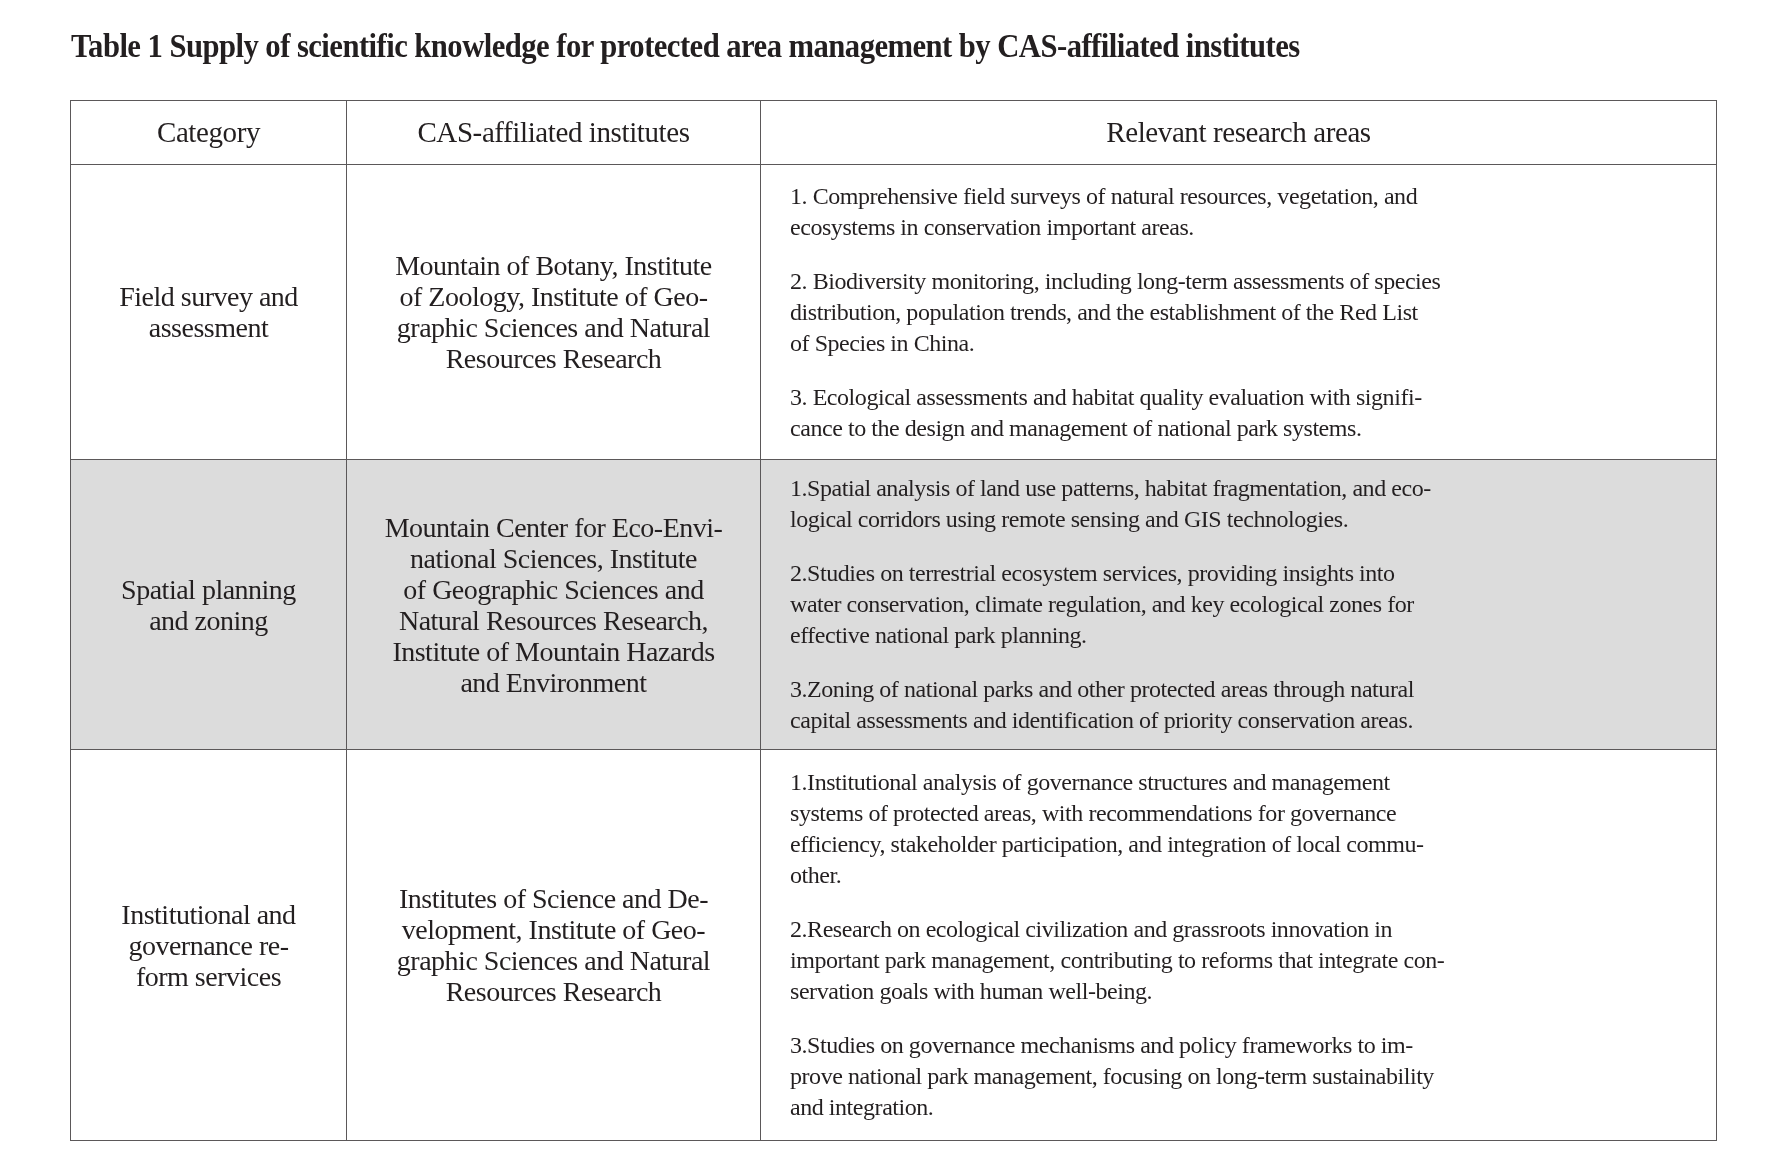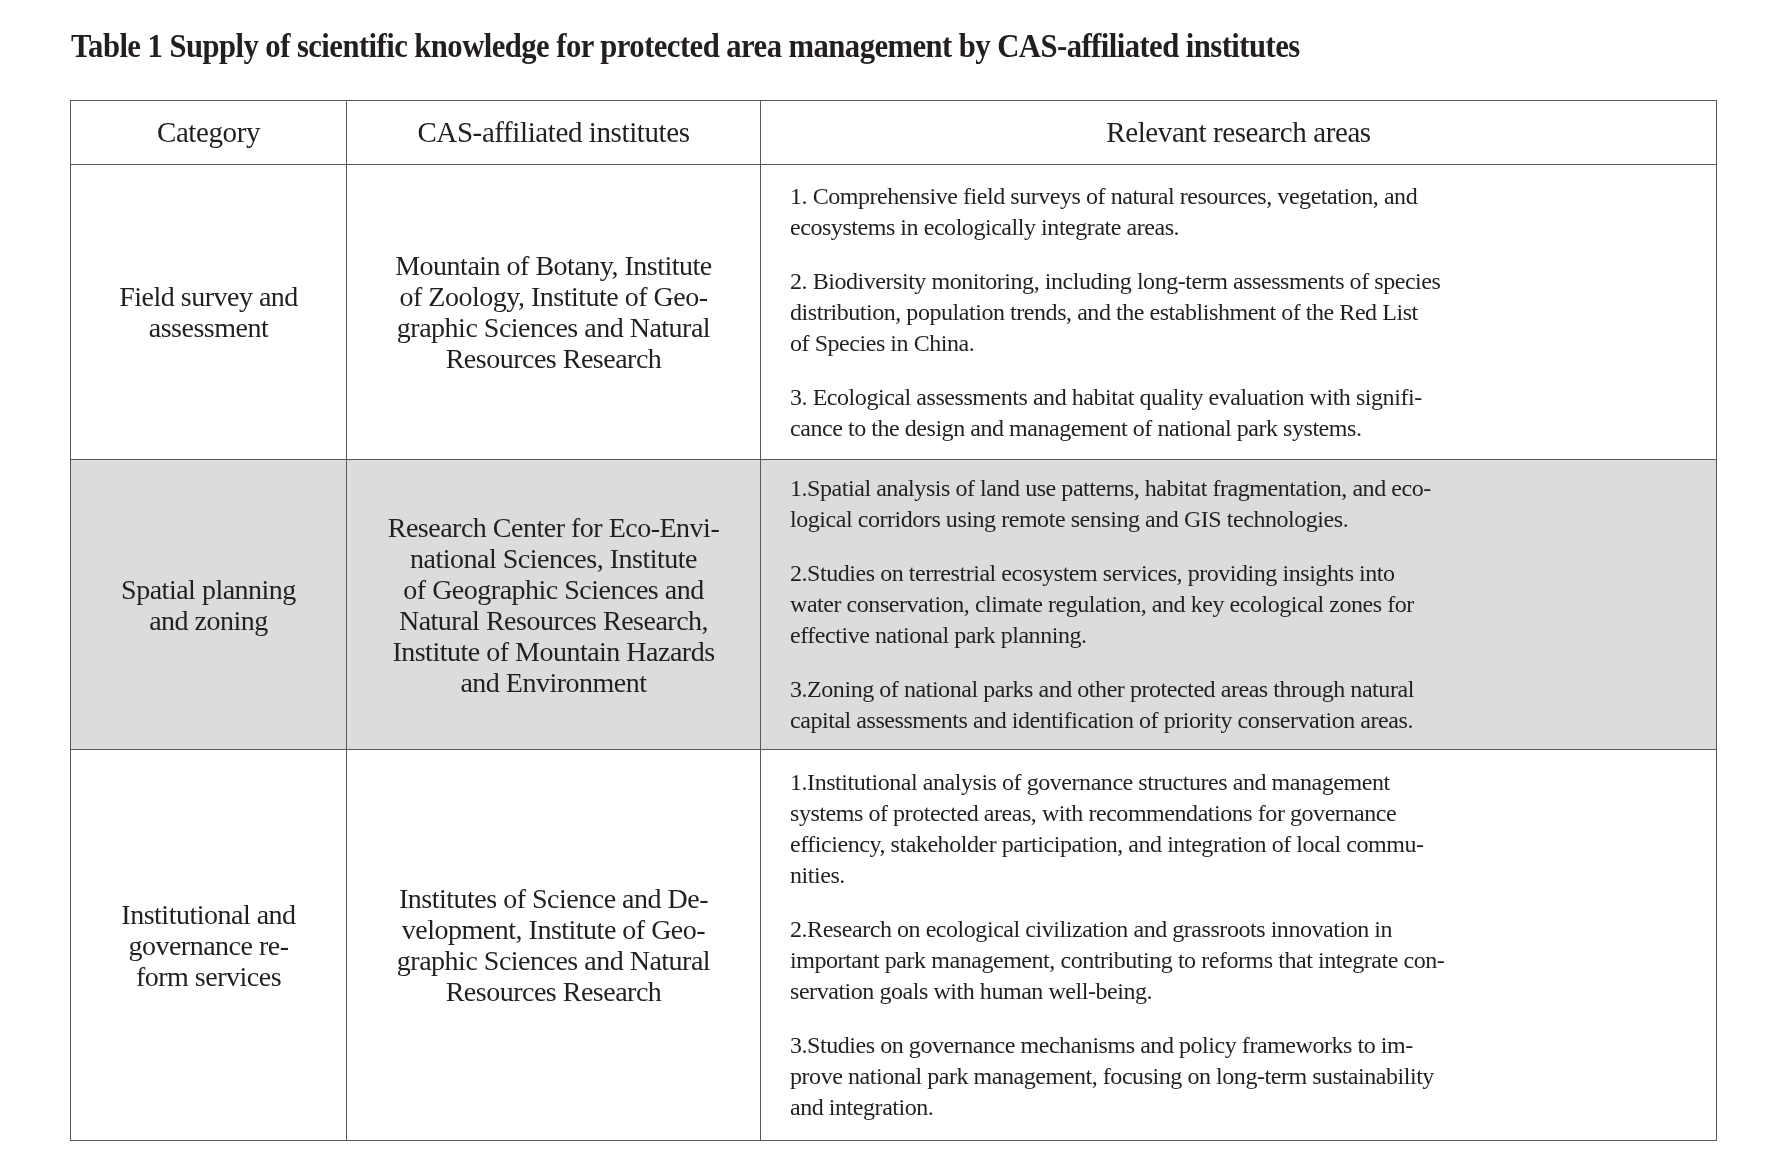--- a/index.html
+++ b/index.html
@@ -98,41 +98,41 @@
       </td>
       <td class="cell-center">
         <span class="line">Mountain of Botany, Institute</span>
         <span class="line">of Zoology, Institute of Geo-</span>
         <span class="line">graphic Sciences and Natural</span>
         <span class="line">Resources Research</span>
       </td>
       <td class="areas">
         <div class="area-item">
           <span class="line">1. Comprehensive field surveys of natural resources, vegetation, and</span>
-          <span class="line">ecosystems in ecologically integrate areas.</span>
+          <span class="line">ecosystems in conservation important areas.</span>
         </div>
         <div class="area-item">
           <span class="line">2. Biodiversity monitoring, including long-term assessments of species</span>
           <span class="line">distribution, population trends, and the establishment of the Red List</span>
           <span class="line">of Species in China.</span>
         </div>
         <div class="area-item">
           <span class="line">3. Ecological assessments and habitat quality evaluation with signifi-</span>
           <span class="line">cance to the design and management of national park systems.</span>
         </div>
       </td>
     </tr>
 
     <tr class="r2" style="background: rgb(220, 220, 220);">
       <td class="cell-center">
         <span class="line">Spatial planning</span>
         <span class="line">and zoning</span>
       </td>
       <td class="cell-center">
-        <span class="line">Research Center for Eco-Envi-</span>
+        <span class="line">Mountain Center for Eco-Envi-</span>
         <span class="line">national Sciences, Institute</span>
         <span class="line">of Geographic Sciences and</span>
         <span class="line">Natural Resources Research,</span>
         <span class="line">Institute of Mountain Hazards</span>
         <span class="line">and Environment</span>
       </td>
       <td class="areas">
         <div class="area-item">
           <span class="line">1.Spatial analysis of land use patterns, habitat fragmentation, and eco-</span>
           <span class="line">logical corridors using remote sensing and GIS technologies.</span>
@@ -159,21 +159,21 @@
         <span class="line">Institutes of Science and De-</span>
         <span class="line">velopment, Institute of Geo-</span>
         <span class="line">graphic Sciences and Natural</span>
         <span class="line">Resources Research</span>
       </td>
       <td class="areas">
         <div class="area-item">
           <span class="line">1.Institutional analysis of governance structures and management</span>
           <span class="line">systems of protected areas, with recommendations for governance</span>
           <span class="line">efficiency, stakeholder participation, and integration of local commu-</span>
-          <span class="line">nities.</span>
+          <span class="line">other.</span>
         </div>
         <div class="area-item">
           <span class="line">2.Research on ecological civilization and grassroots innovation in</span>
           <span class="line">important park management, contributing to reforms that integrate con-</span>
           <span class="line">servation goals with human well-being.</span>
         </div>
         <div class="area-item">
           <span class="line">3.Studies on governance mechanisms and policy frameworks to im-</span>
           <span class="line">prove national park management, focusing on long-term sustainability</span>
           <span class="line">and integration.</span>

